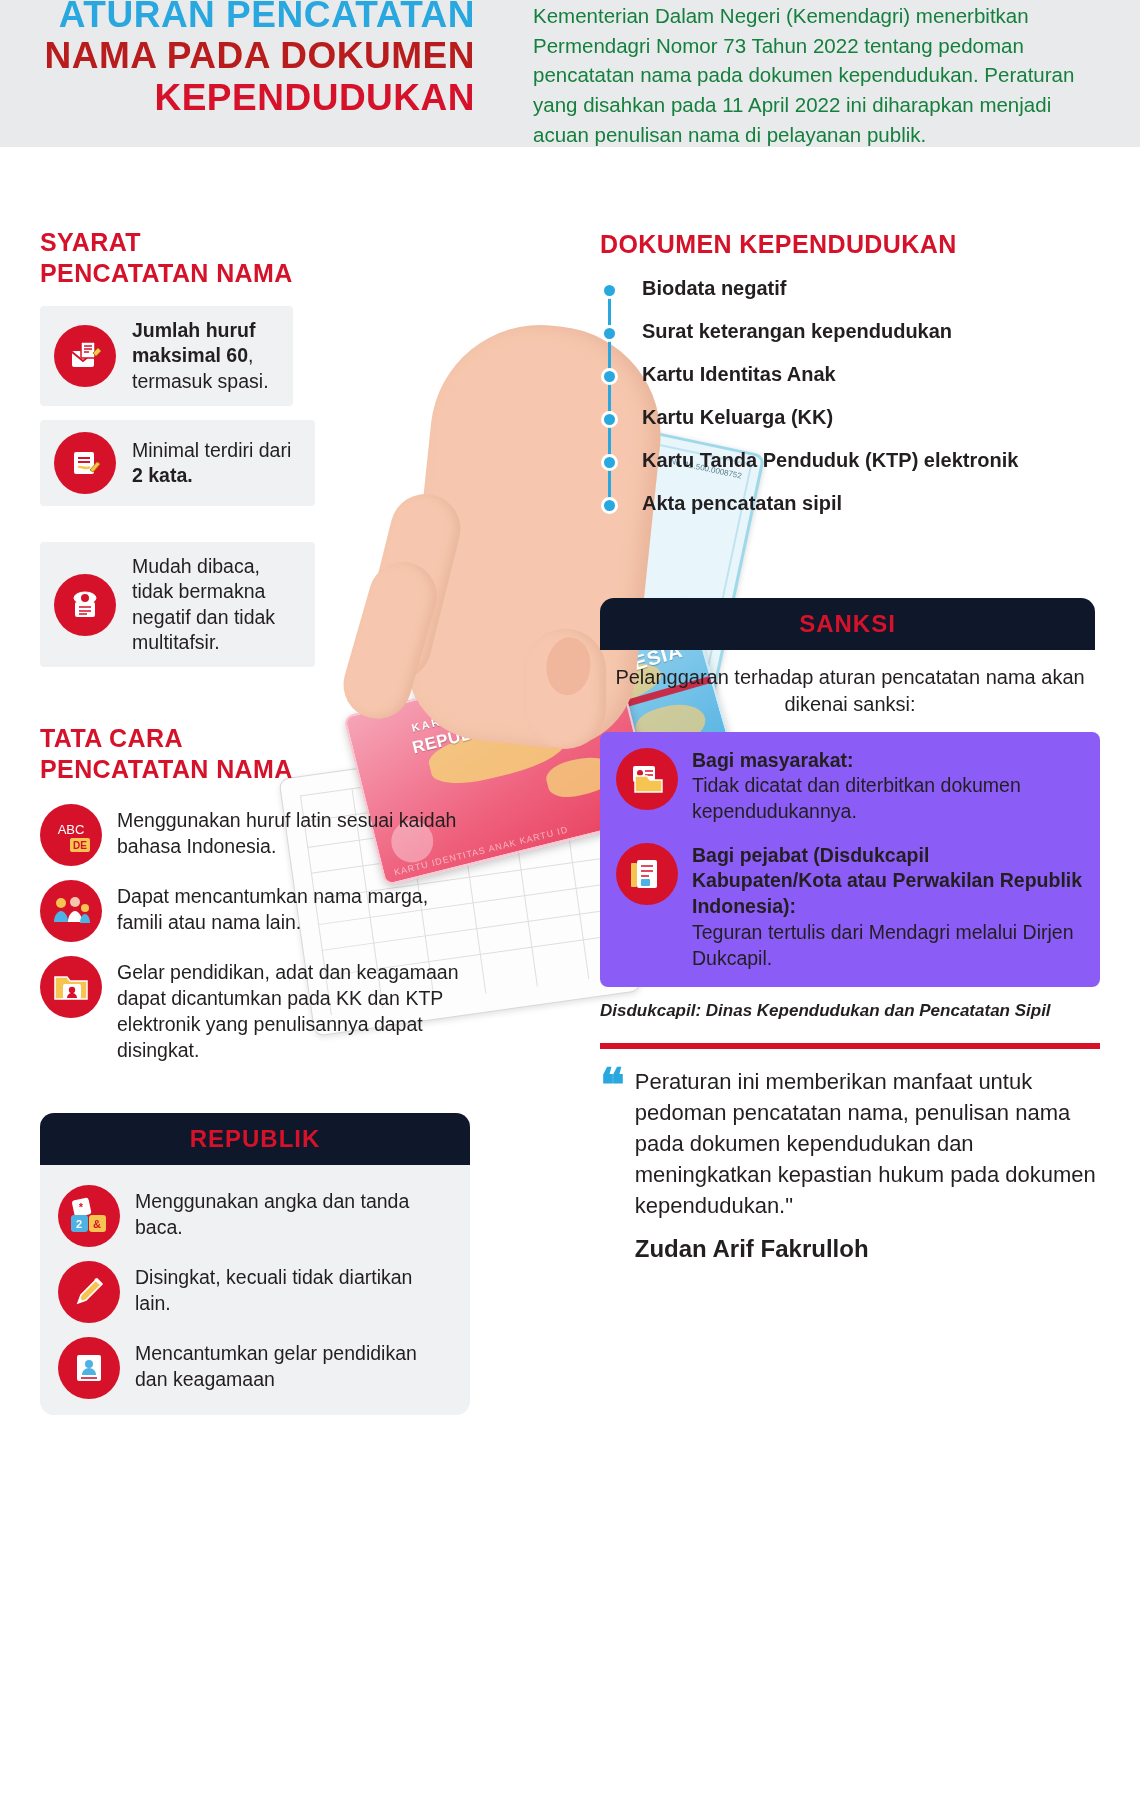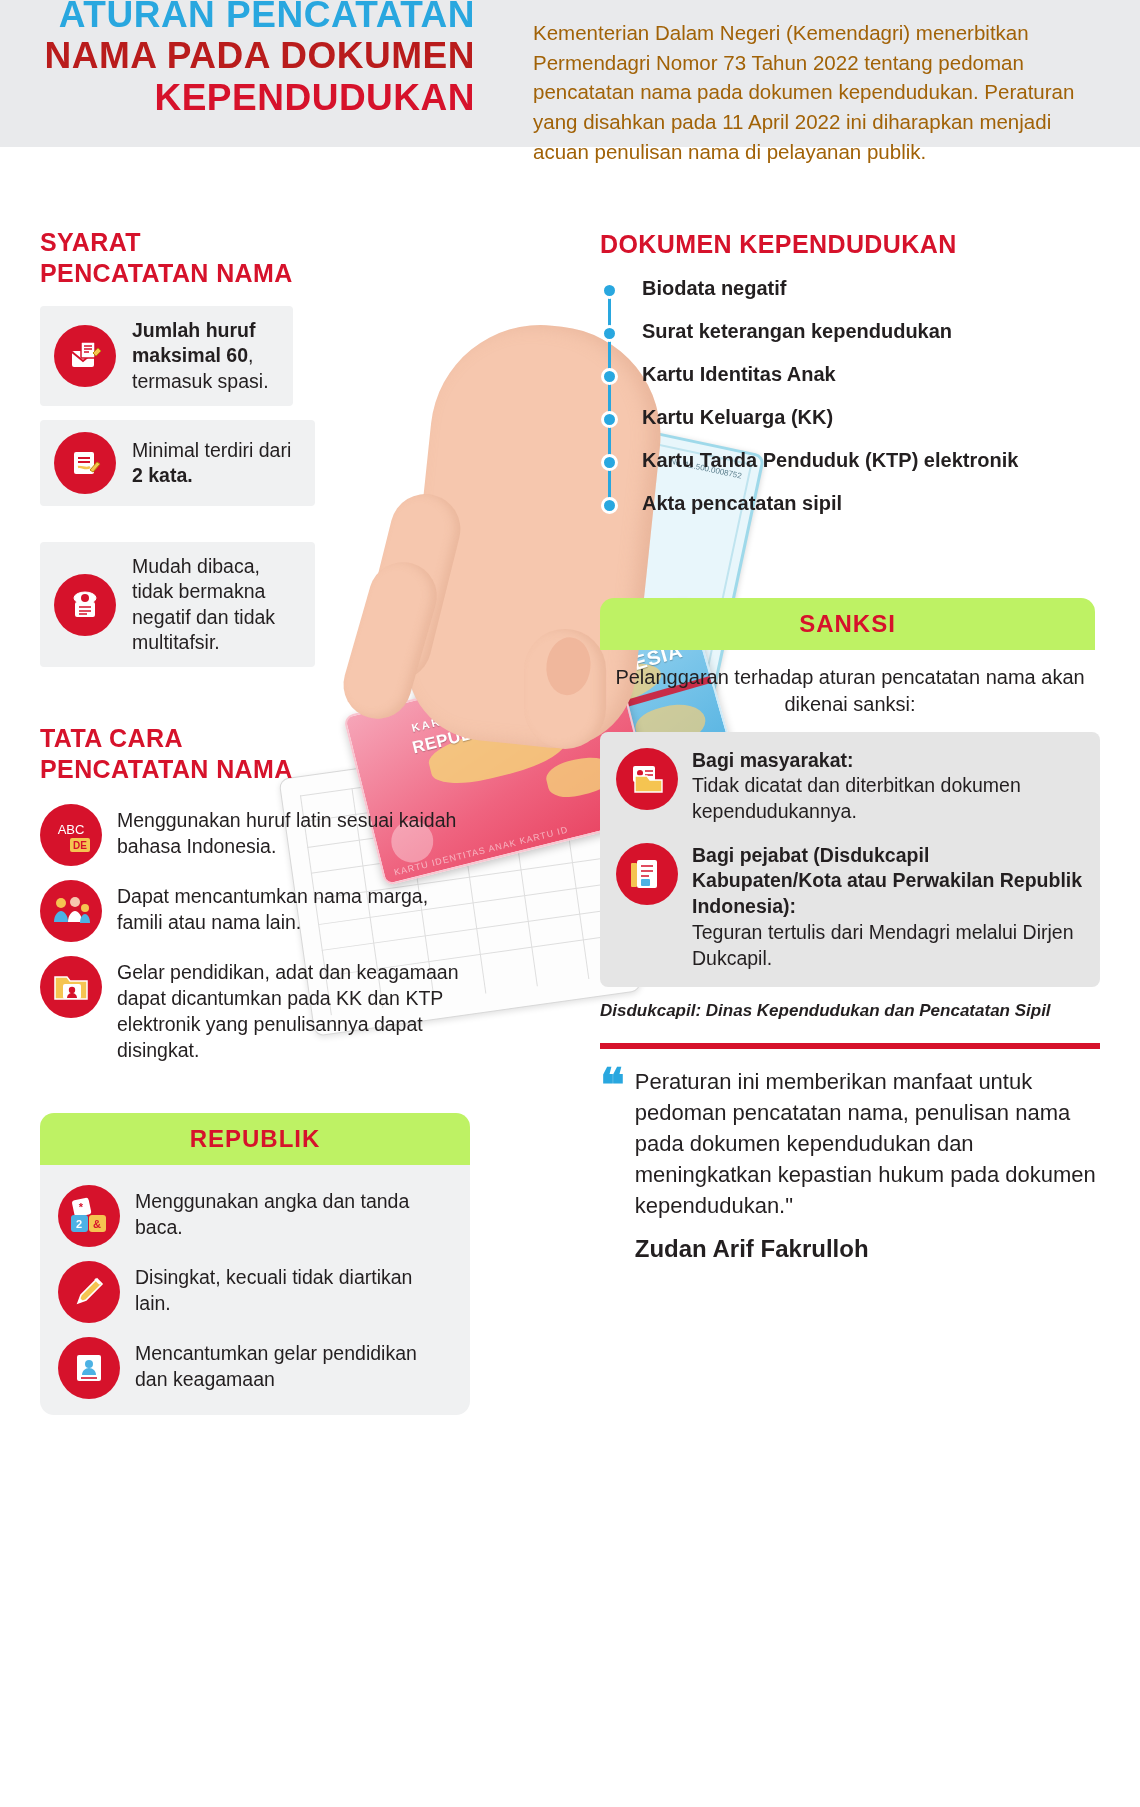--- a/index.html
+++ b/index.html
@@ -28,24 +28,24 @@
     letter-spacing:0.5px;
     text-align:right;
     line-height:1.12;
   }
   .title-1 { color:#29a7df; margin-top:-6px; }
   .title-2 { color:#b91c1c; }
   .title-3 { color:#d6122b; }
   .header-right {
     flex:1;
     padding-left:58px;
-    padding-top:18px;
+    padding-top:1px;
     font-size:20.5px;
     line-height:1.45;
-    color:#a16207;
+    color:#15803d;
   }
 
   
   .main { position:relative; }
   .col-left {
     position:absolute; left:40px; top:0; width:480px;
   }
   .col-right {
     position:absolute; left:600px; top:0; width:500px;
   }
@@ -98,21 +98,21 @@
     width:17px; height:17px; border-radius:50%;
     background:#29a7df; position:absolute; left:-17px; top:6px;
     border:3px solid #ffffff;
   }
   .doc-label {
     font-weight:bold; font-size:20px; line-height:1.25; margin-left:24px;
   }
 
   
   .banner {
-    background:#bef264;
+    background:#0f172a;
     border-radius:14px 14px 0 0;
     color:#d6122b;
     font-weight:bold;
     font-size:24px;
     letter-spacing:1px;
     text-align:center;
     padding:12px 0 12px 0;
   }
   .panel-gray {
     background:#f0f1f2;
@@ -120,21 +120,21 @@
     padding:16px 18px;
   }
 
   .sanksi-intro {
     text-align:center;
     font-size:20px;
     line-height:1.35;
     padding:14px 10px 14px 10px;
   }
   .sanksi-box {
-    background:#e5e5e5;
+    background:#8b5cf6;
     border-radius:8px;
     padding:16px 16px 16px 16px;
   }
   .sanksi-item { display:flex; gap:14px; margin-bottom:18px; }
   .sanksi-item:last-child { margin-bottom:0; }
   .sanksi-text { font-size:19.5px; line-height:1.32; }
   .sanksi-text b { font-weight:bold; display:block; }
   .footnote {
     font-style:italic; font-weight:bold; font-size:17px; margin-top:14px;
   }

